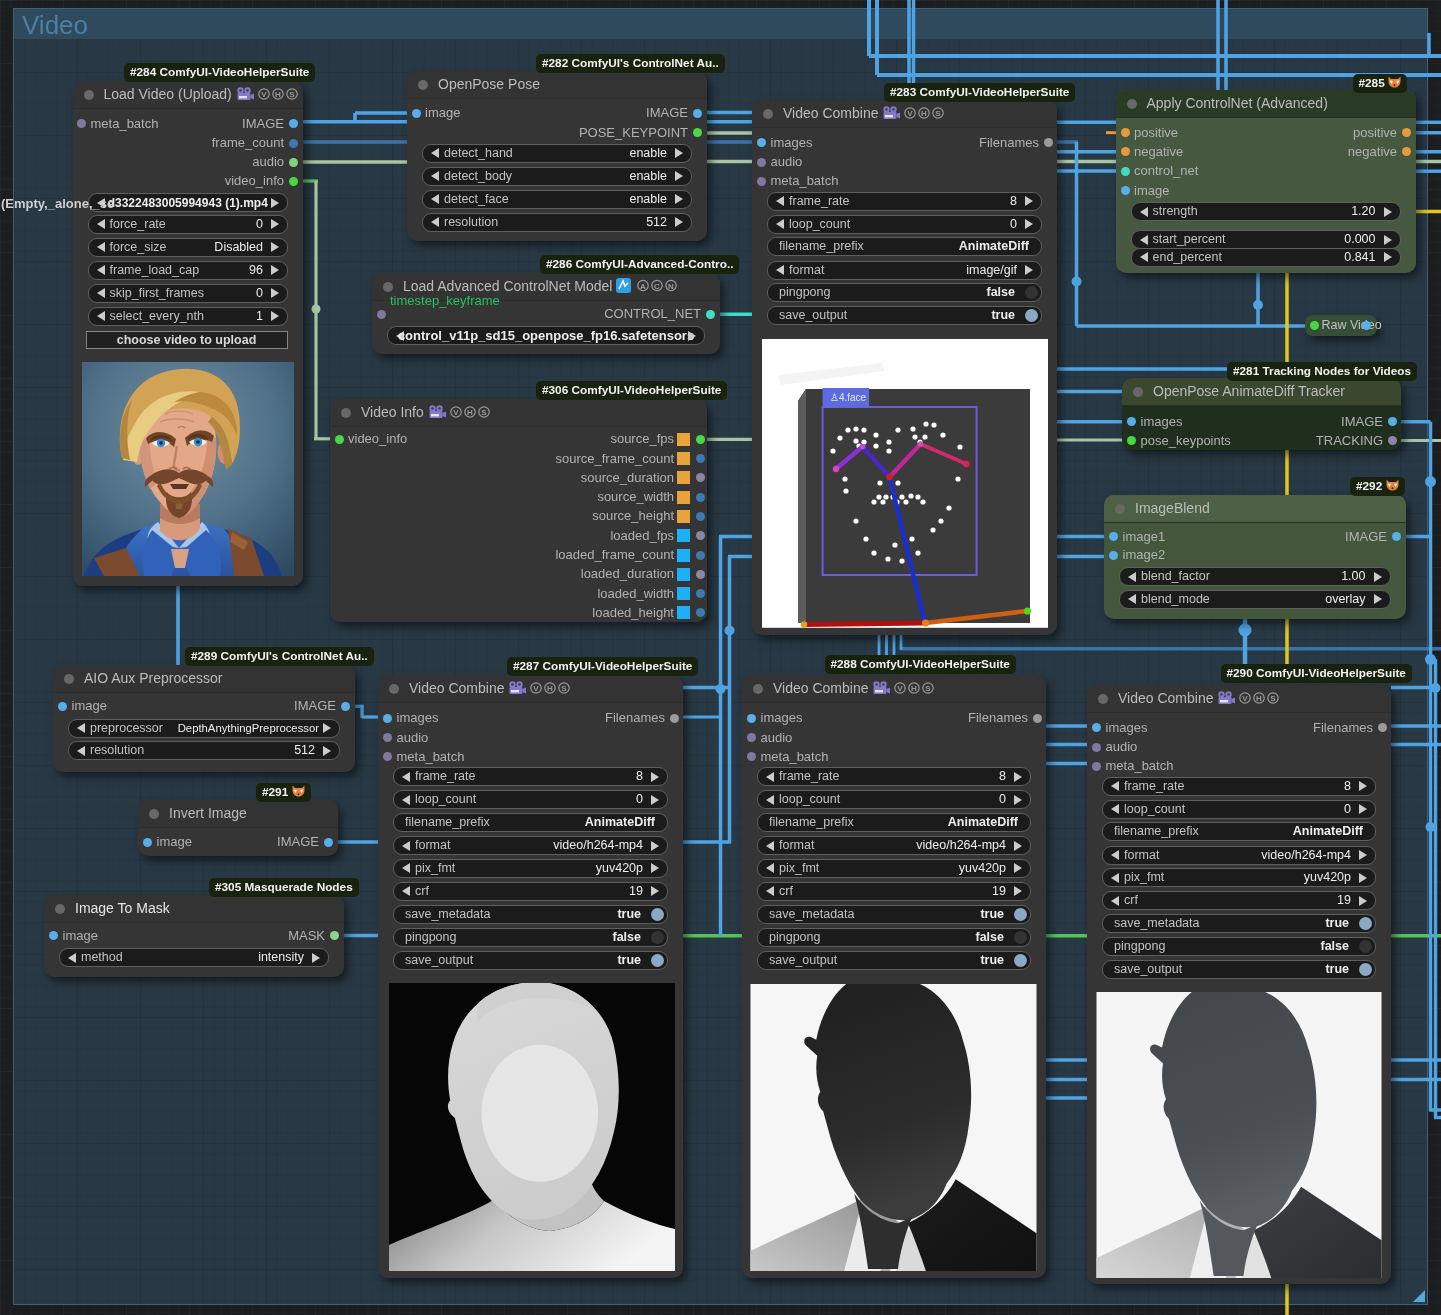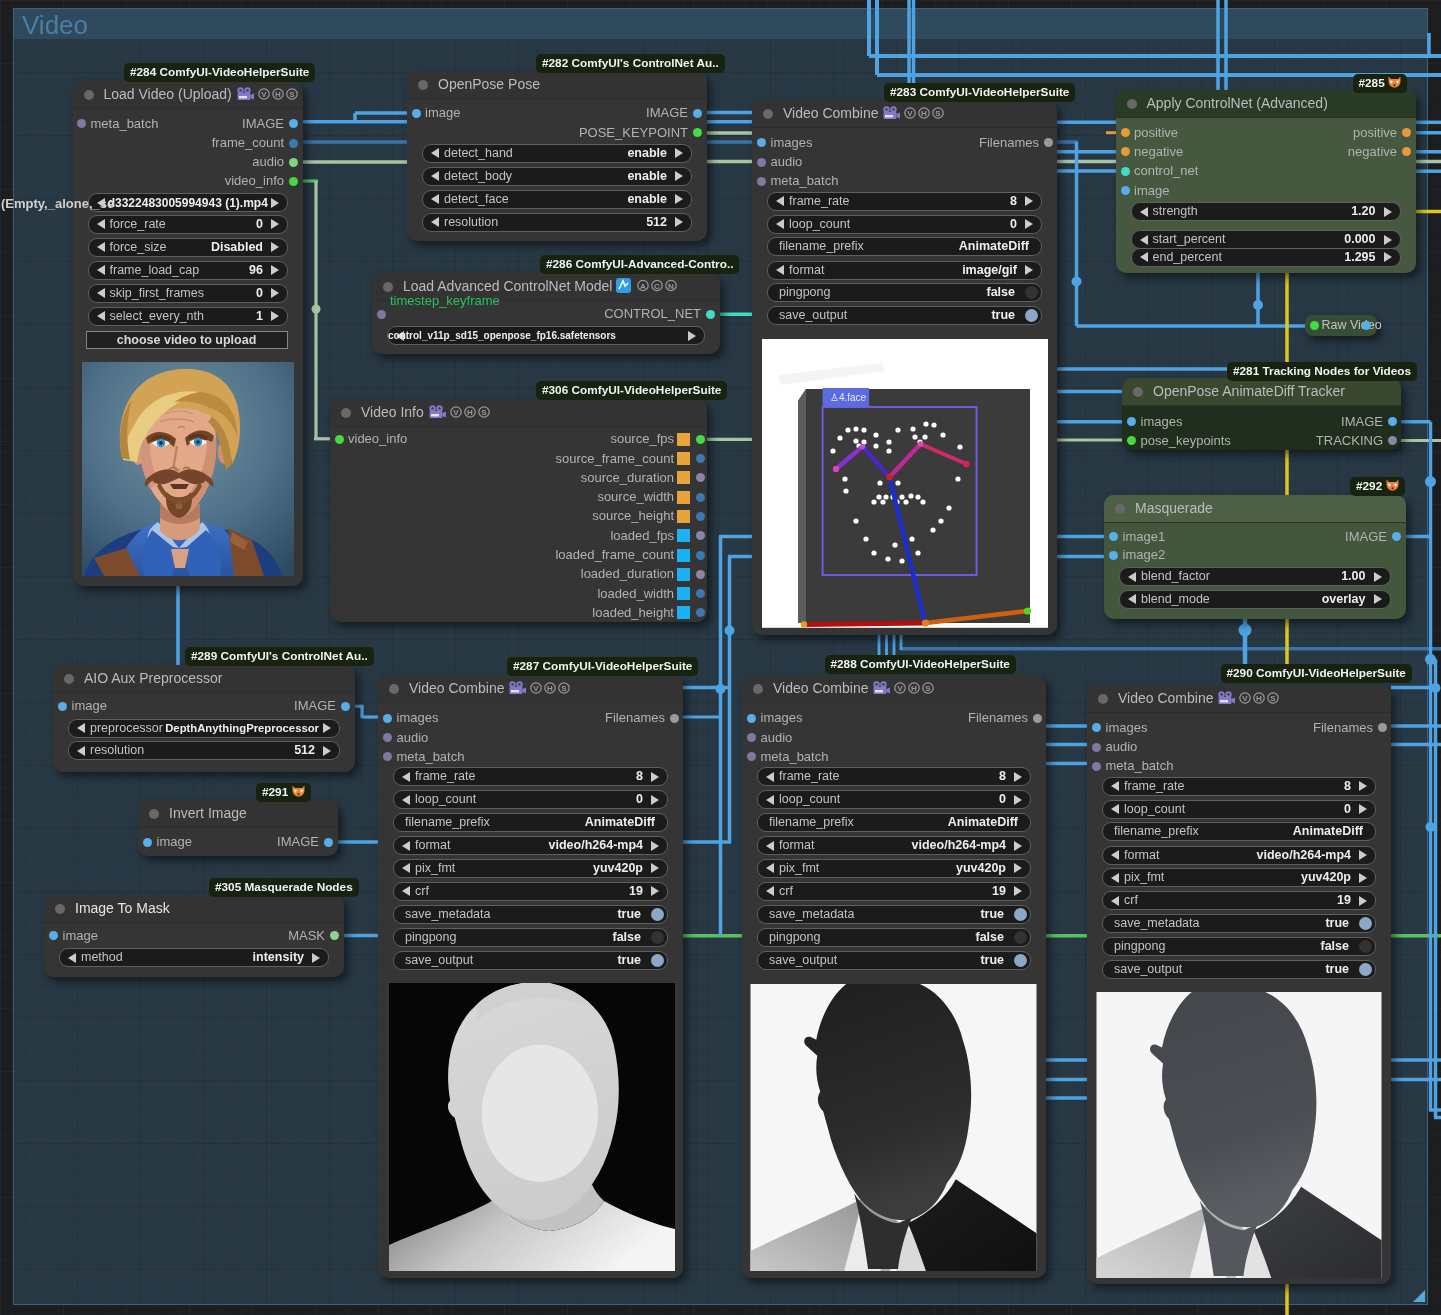--- a/index.html
+++ b/index.html
@@ -24,21 +24,21 @@
   .node{position:absolute;background:#353535;border-radius:10px;box-shadow:4px 5px 9px rgba(0,0,0,0.5);z-index:3;}
   .nt{position:absolute;left:0;right:0;top:0;height:27px;background:#333333;border-radius:10px 10px 0 0;border-bottom:1px solid #2d2d2d;}
   .td{position:absolute;left:11px;top:9px;width:10px;height:10px;border-radius:50%;background:#686868;}
   .tt{position:absolute;left:31px;top:5px;font-size:14px;color:#bcbcbc;white-space:nowrap;}
   .dot{position:absolute;width:9px;height:9px;border-radius:50%;z-index:4;}
   .lbl{position:absolute;font-size:13px;color:#b2b2b2;white-space:nowrap;z-index:4;}
   .rlbl{text-align:right;}
   .w{position:absolute;height:17px;background:#1b1b1b;border:1px solid #5f5f5f;border-radius:9px;font-size:12.5px;color:#c3c3c3;}
   .w .l{position:absolute;left:21px;top:1px;line-height:15px;white-space:nowrap;}
   .w .l2{position:absolute;left:11px;top:1px;line-height:15px;white-space:nowrap;}
-  .w .v{position:absolute;right:24px;top:1px;line-height:15px;color:#ededed;font-weight:bold;white-space:nowrap;}
+  .w .v{position:absolute;right:24px;top:1px;line-height:15px;color:#ededed;font-weight:normal;white-space:nowrap;}
   .w .v2{position:absolute;right:26px;top:1px;line-height:15px;color:#ededed;font-weight:bold;white-space:nowrap;}
   .w .al{position:absolute;left:8px;top:3.5px;width:0;height:0;border-top:5px solid transparent;border-bottom:5px solid transparent;border-right:8px solid #cccccc;}
   .w .ar{position:absolute;right:8px;top:3.5px;width:0;height:0;border-top:5px solid transparent;border-bottom:5px solid transparent;border-left:8px solid #cccccc;}
   .tog{position:absolute;right:3px;top:2px;width:13px;height:13px;border-radius:50%;}
   .ton{background:#8ba8c7;}
   .toff{background:#333333;}
   .badge{position:absolute;background:#17220f;color:#f2f2f2;font-weight:bold;font-size:11.8px;height:15px;line-height:15px;padding:2px 6px;border-radius:5px;white-space:nowrap;z-index:6;}
 </style>
 </head>
 <body>
@@ -335,21 +335,21 @@
             <text x="41" y="10.5">C</text>
             <text x="55" y="10.5">N</text>
           </g>
         </svg></span>
   <i class="dot" style="left:4.5px;top:36.80000000000001px;background:#8177a2"></i>
   <span class="lbl" style="left:18px;top:20px;color:#22c55e">timestep_keyframe</span>
   <i class="dot" style="left:333.5px;top:36.80000000000001px;background:#41dcc5"></i>
   <span class="lbl rlbl" style="right:19px;top:33.30000000000001px;color:#b2b2b2">CONTROL_NET</span>
   <div class="w" style="left:15px;top:53.30000000000001px;width:316px">
   <span class="al"></span>
-  <span style="position:absolute;left:0;right:0;top:2px;line-height:14px;color:#ededed;font-weight:bold;font-size:10px">control_v11p_sd15_openpose_fp16.safetensors</span>
+  <span style="position:absolute;left:0;right:0;top:2px;line-height:14px;text-align:center;color:#ededed;font-weight:bold;font-size:13px">control_v11p_sd15_openpose_fp16.safetensors</span>
   <span class="ar"></span>
   </div>
   </div>
   <div class="node" style="left:330px;top:399px;width:377px;height:223px;background:#353535">
   <div class="nt" style="background:#333333"></div>
   <div class="td"></div>
       <span class="tt" style="color:#bcbcbc">Video Info <svg width="62" height="14" viewBox="0 0 62 14" style="vertical-align:-2px">
           <g fill="#8379c8">
             <circle cx="4.5" cy="3.4" r="3.2"></circle>
             <circle cx="11.5" cy="3.4" r="3.2"></circle>
@@ -892,41 +892,41 @@
   </div>
   <div class="w" style="left:15px;top:140px;width:268px">
   <span class="al"></span>
         <span class="l">start_percent</span>
         <span class="v">0.000</span>
         <span class="ar"></span>
   </div>
   <div class="w" style="left:15px;top:157.5px;width:268px">
   <span class="al"></span>
         <span class="l">end_percent</span>
-        <span class="v">1.295</span>
+        <span class="v">0.841</span>
         <span class="ar"></span>
   </div>
   </div>
   <div class="node" style="left:1122px;top:377.5px;width:279px;height:72.5px;background:#202e1d">
   <div class="nt" style="background:#39482f"></div>
   <div class="td"></div>
       <span class="tt" style="color:#bcbcbc">OpenPose AnimateDiff Tracker</span>
   <i class="dot" style="left:5.0px;top:39.80000000000001px;background:#58aee8"></i>
   <span class="lbl" style="left:18.5px;top:36.30000000000001px;color:#b2b2b2">images</span>
   <i class="dot" style="left:5.0px;top:58.69999999999999px;background:#46d943"></i>
   <span class="lbl" style="left:18.5px;top:55.19999999999999px;color:#b2b2b2">pose_keypoints</span>
   <i class="dot" style="left:265.5px;top:39.80000000000001px;background:#58aee8"></i>
   <span class="lbl rlbl" style="right:18px;top:36.30000000000001px;color:#b2b2b2">IMAGE</span>
   <i class="dot" style="left:265.5px;top:58.69999999999999px;background:#8b86a8"></i>
   <span class="lbl rlbl" style="right:18px;top:55.19999999999999px;color:#b2b2b2">TRACKING</span>
   </div>
   <div class="node" style="left:1104px;top:494.5px;width:301.5px;height:124.5px;background:#43573c">
   <div class="nt" style="background:#4d6045"></div>
   <div class="td"></div>
-      <span class="tt" style="color:#bcbcbc">Masquerade</span>
+      <span class="tt" style="color:#bcbcbc">ImageBlend</span>
   <i class="dot" style="left:5.0px;top:37.5px;background:#58aee8"></i>
   <span class="lbl" style="left:18.5px;top:34.0px;color:#b2b2b2">image1</span>
   <i class="dot" style="left:5.0px;top:56.299999999999955px;background:#58aee8"></i>
   <span class="lbl" style="left:18.5px;top:52.799999999999955px;color:#b2b2b2">image2</span>
   <i class="dot" style="left:287.5px;top:37.5px;background:#58aee8"></i>
   <span class="lbl rlbl" style="right:18.5px;top:34.0px;color:#b2b2b2">IMAGE</span>
   <div class="w" style="left:15px;top:72.5px;width:269.5px">
   <span class="al"></span>
         <span class="l">blend_factor</span>
         <span class="v">1.00</span>

